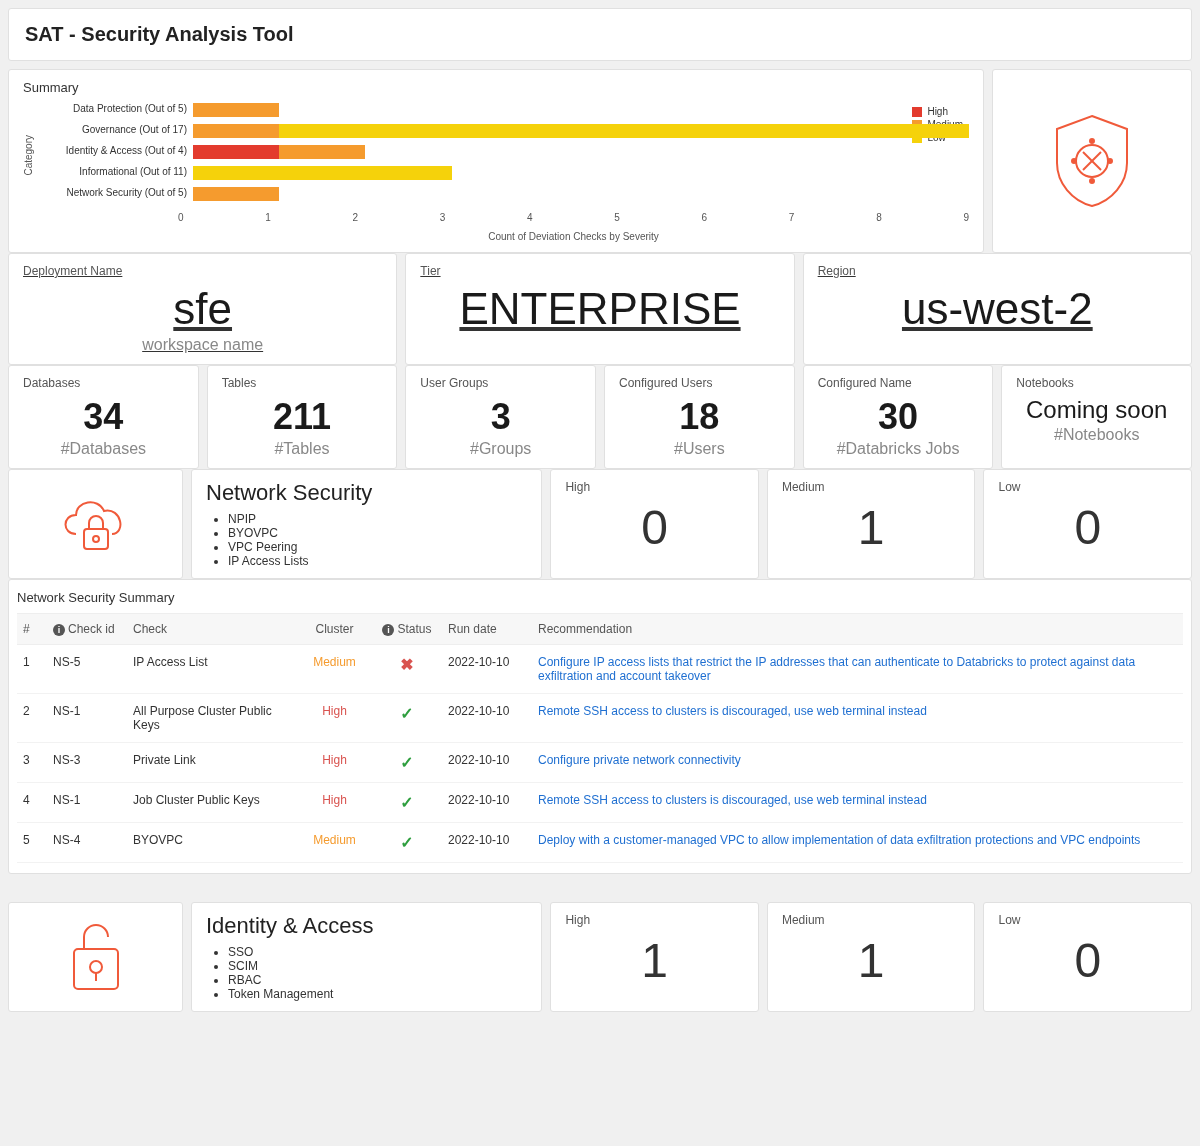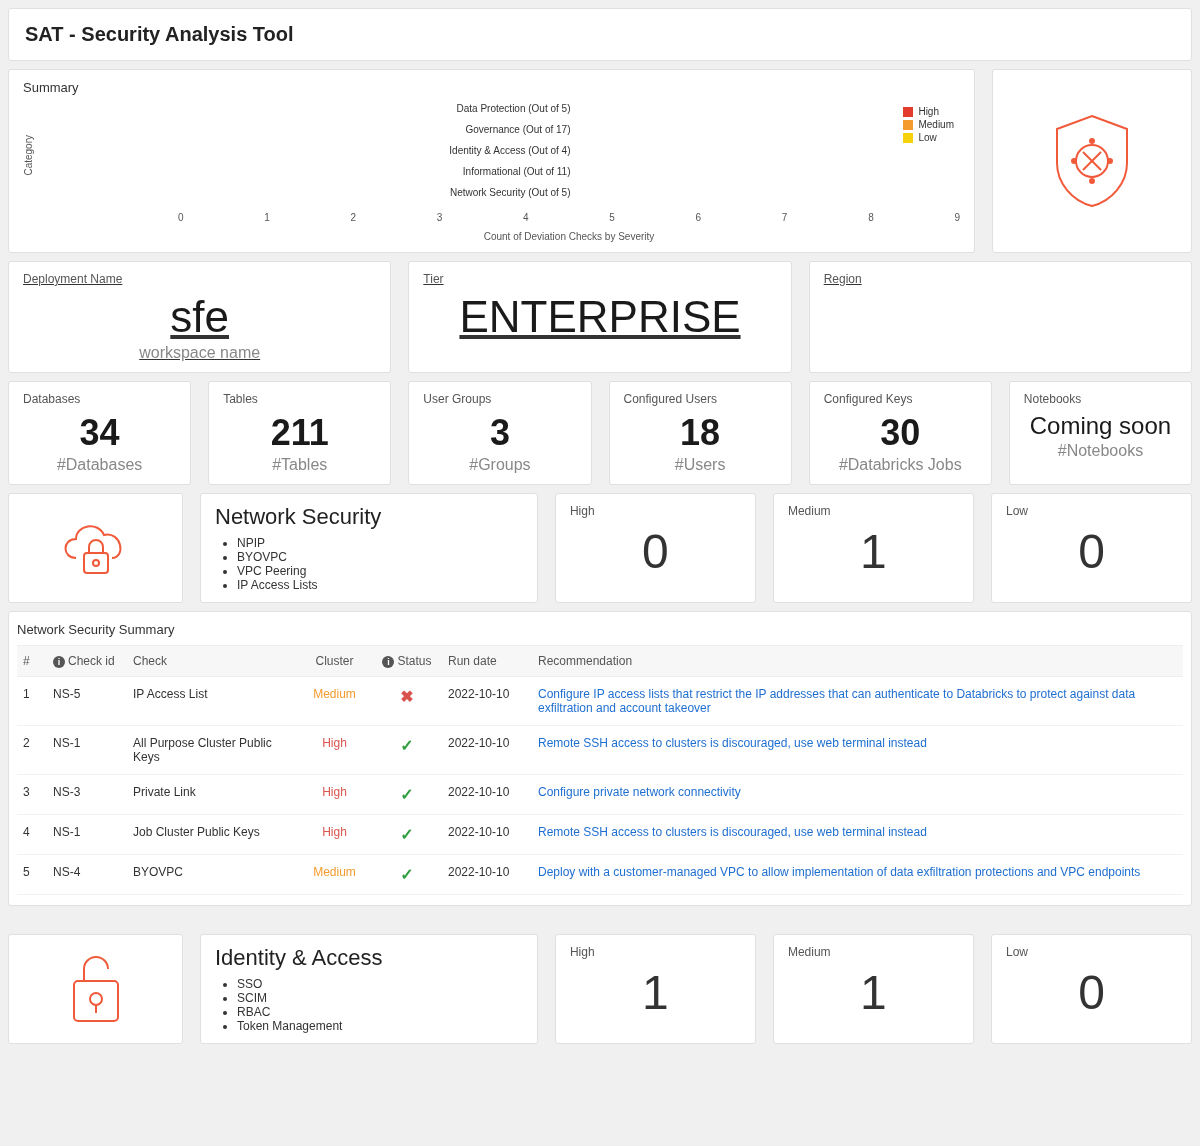--- a/index.html
+++ b/index.html
@@ -4,29 +4,29 @@
 <style>
 * { box-sizing: border-box; margin: 0; padding: 0; }
 body { font-family: Arial, Helvetica, sans-serif; background: #f0f0f0; width: 1200px; font-size: 13px; color: #333; }
 .page { padding: 8px; }
 .title-card { background: #fff; border: 1px solid #e0e0e0; border-radius: 3px; padding: 14px 16px; margin-bottom: 8px; }
 .title-card h1 { font-size: 20px; font-weight: bold; color: #222; }
 .workspace-card { background: #fff; border: 1px solid #e0e0e0; border-radius: 3px; padding: 10px 14px; margin-bottom: 8px; }
 .workspace-card label { font-size: 12px; color: #333; display: block; margin-bottom: 6px; }
 .select-box { display: inline-flex; align-items: center; border: 1px solid #ccc; border-radius: 3px; padding: 4px 8px; font-size: 12px; background: #fff; cursor: pointer; }
 .select-box .chev { margin-left: 6px; color: #888; font-size: 10px; }
-.row { display: flex; gap: 17px; margin-bottom: 8px; }
+.row { display: flex; gap: 8px; }
 .card { background: #fff; border: 1px solid #e0e0e0; border-radius: 3px; padding: 10px 14px; }
 .summary-row .chart-card { flex: 1; }
 .summary-row .shield-card { width: 200px; display: flex; align-items: center; justify-content: center; }
 .chart-card .card-title { font-size: 13px; margin-bottom: 8px; }
 .chart-area { display: flex; }
 .ylabel { writing-mode: vertical-rl; transform: rotate(180deg); font-size: 10px; color: #555; align-self: center; margin-right: 4px; }
 .bars-block { flex: 1; }
-.bar-row { display: flex; align-items: center; height: 20px; margin-bottom: 1px; flex-direction: column; }
+.bar-row { display: flex; height: 20px; margin-bottom: 1px; }
 .bar-label { width: 155px; text-align: right; font-size: 10px; color: #333; padding-right: 6px; }
 .bar-track { flex: 1; position: relative; height: 14px; display: flex; }
 .seg { height: 100%; }
 .seg.high { background: #e33b2e; }
 .seg.medium { background: #f59b2e; }
 .seg.low { background: #f5d20b; }
 .axis-row { display: flex; margin-top: 4px; }
 .axis-spacer { width: 155px; }
 .axis-ticks { flex: 1; display: flex; justify-content: space-between; font-size: 10px; color: #555; }
 .xlabel { text-align: center; font-size: 10px; color: #555; margin-top: 4px; }
@@ -166,20 +166,21 @@
       <div class="k">Deployment Name</div>
       <div class="v">sfe</div>
       <div class="sub">workspace name</div>
     </div>
     <div class="card kv-card">
       <div class="k">Tier</div>
       <div class="v">ENTERPRISE</div>
     </div>
     <div class="card kv-card">
       <div class="k">Region</div>
+      <div class="v">us-west-2</div>
     </div>
   </div>
 
   <div class="row stats-row">
     <div class="card kv-card">
       <div class="k">Databases</div>
       <div class="v">34</div>
       <div class="sub">#Databases</div>
     </div>
     <div class="card kv-card">
@@ -191,21 +192,21 @@
       <div class="k">User Groups</div>
       <div class="v">3</div>
       <div class="sub">#Groups</div>
     </div>
     <div class="card kv-card">
       <div class="k">Configured Users</div>
       <div class="v">18</div>
       <div class="sub">#Users</div>
     </div>
     <div class="card kv-card">
-      <div class="k">Configured Keys</div>
+      <div class="k">Configured Name</div>
       <div class="v">30</div>
       <div class="sub">#Databricks Jobs</div>
     </div>
     <div class="card kv-card">
       <div class="k">Notebooks</div>
       <div class="v notebooks-v">Coming soon</div>
       <div class="sub">#Notebooks</div>
     </div>
   </div>
 

